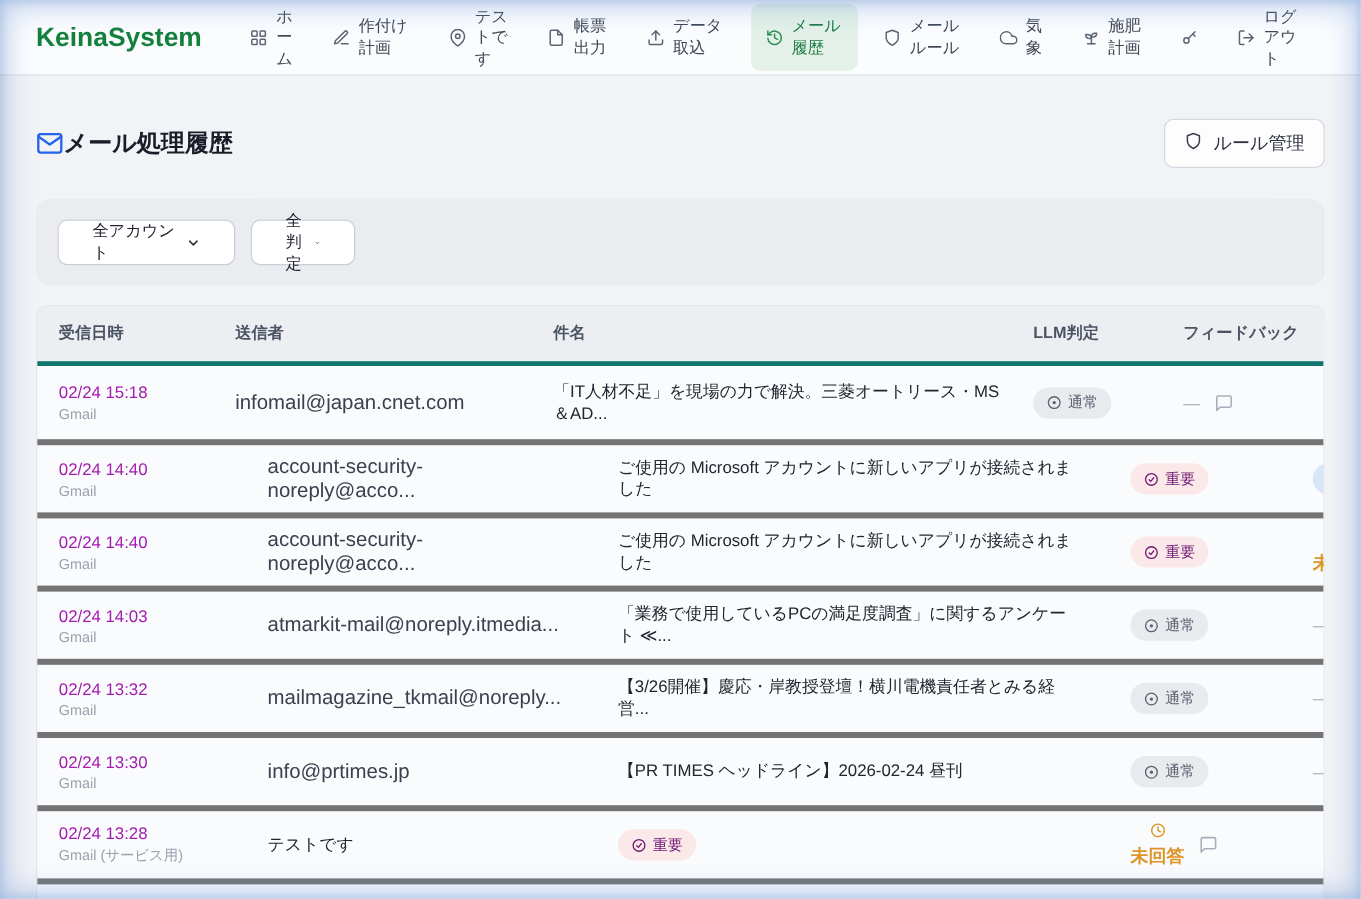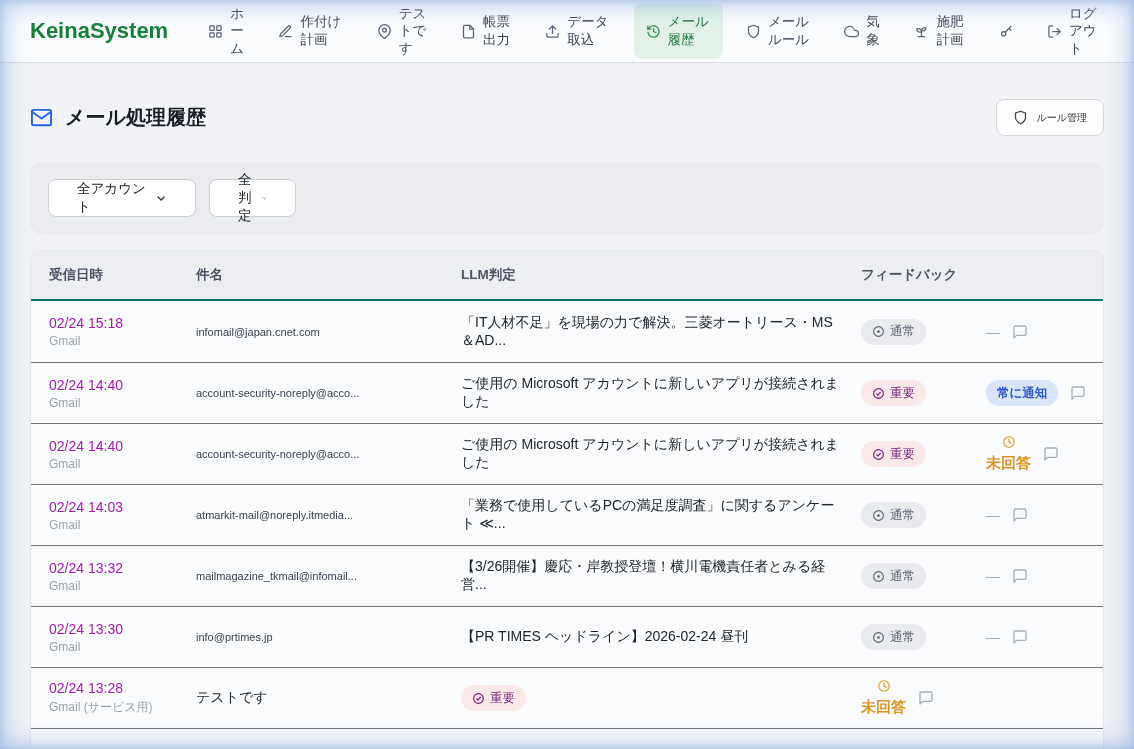--- a/index.html
+++ b/index.html
@@ -12,47 +12,47 @@
   }
   
   .vignette {
     position:absolute; inset:0; z-index:60; pointer-events:none;
     box-shadow: inset 0 0 24px 4px rgba(125,160,215,.55), inset 0 0 7px 1px rgba(135,168,218,.4);
   }
 
   
   header {
     height:63px; background:#fbfcfe; border-bottom:1px solid #d9dde4;
-    display:flex; align-items:center; padding:0 26px 0 30px;
+    display:flex; align-items:center; padding:0 42px 0 30px;
   }
   .logo { font-size:22px; font-weight:bold; color:#15803d; margin-right:30px; white-space:nowrap; cursor:pointer; }
   nav { flex:1; display:flex; justify-content:space-between; align-items:center; }
   .nav-item {
     display:flex; align-items:center; gap:7px; padding:6px 10px; border-radius:8px;
     color:#3e4654; font-size:13.5px; line-height:1.3; cursor:pointer; text-decoration:none;
   }
   .nav-item svg { color:#5b6475; flex:none; }
   .nav-item.active { background:#e3f1e8; color:#1b7a43; padding:10px 12px; }
   .nav-item.active svg { color:#2e9152; }
   .nav-label { display:block; }
   .nav-label.w1 { width:15px; }
   .nav-label.w2 { width:29px; }
   .nav-label.w3 { width:43px; }
 
   
   .page-head {
     margin:0 30px; padding-top:36px;
     display:flex; justify-content:space-between; align-items:center;
   }
-  .page-title { display:flex; align-items:center; gap:12px; font-size:20px; font-weight:700; color:#181d27; margin:0; }
+  .page-title { display:flex; align-items:center; gap:0; font-size:20px; font-weight:700; color:#181d27; margin:0; }
   .page-title svg { color:#2563eb; }
   .rule-btn {
-    display:inline-flex; align-items:center; gap:9px;
+    display:inline-flex; gap:9px;
     background:#fdfdfe; border:1px solid #d4d8df; border-radius:8px;
-    padding:10px 16px; font-size:10px; color:#2d323d; cursor:pointer;
+    padding:10px 16px; font-size:15px; color:#2d323d; cursor:pointer;
     font-family:inherit;
   }
   .rule-btn svg { color:#3a414e; }
 
   
   .filter-card {
     margin:26px 30px 0; background:#eaecf0; border-radius:12px;
     padding:17px 18px; display:flex; gap:13px; align-items:center;
   }
   .select {
@@ -68,28 +68,28 @@
   .table-card {
     margin:16px 30px 0; background:#fafbfd;
     border:1px solid #e4e7ed; border-bottom:none;
     border-radius:10px 10px 0 0; overflow:hidden;
   }
   .thead, .trow {
     display:grid; grid-template-columns:147px 265px 400px 125px 1fr;
     align-items:center; padding-left:18px;
   }
   .thead {
-    height:50px; background:#eceef2; border-bottom:2px solid #0f766e;
+    height:50px; background:#eceef2; border-bottom:4px solid #0f766e;
     font-size:13.5px; font-weight:600; color:#4c5464;
   }
   .trow { height:61px; cursor:pointer; }
-  .trow + .trow { border-top:1px solid #737373; }
+  .trow + .trow { border-top:5px solid #737373;gap:27px; }
   .c-date .dt { font-size:14px; color:#a21caf; }
   .c-date .acct { font-size:12px; color:#9aa1ad; margin-top:3px; }
-  .c-sender { font-size:11px; color:#3a414e; padding-right:16px; }
+  .c-sender { font-size:17px; color:#3a414e; padding-right:16px; }
   .c-subject { font-size:14px; color:#21252f; padding-right:16px; }
   .badge {
     display:inline-flex; align-items:center; gap:5px; height:26px;
     padding:0 11px; border-radius:14px; font-size:12.5px; white-space:nowrap;
   }
   .badge-normal { background:#e8eaee; color:#5a6270; }
   .badge-important { background:#fbe8e8; color:#701a75; font-weight:400; }
   .c-fb { display:flex; align-items:center; gap:12px; }
   .fb-dash { color:#a8afba; font-size:14px; }
   .fb-pill {
@@ -219,20 +219,21 @@
       <span>全判定</span>
       <svg width="13" height="13" viewBox="0 0 24 24" fill="none" stroke="currentColor" stroke-width="2.6" stroke-linecap="round" stroke-linejoin="round">
           <path d="m6 9 6 6 6-6"></path>
         </svg>
     </div>
   </div>
 
   <div class="table-card">
     <div class="thead">
       <div>受信日時</div>
+      <div>送信者</div>
       <div>件名</div>
       <div>LLM判定</div>
       <div>フィードバック</div>
     </div>
     <div id="tbody">
         <div class="trow">
           <div class="c-date">
             <div class="dt">02/24 15:18</div>
             <div class="acct">Gmail</div>
           </div>
@@ -327,21 +328,21 @@
                 <path d="M21 15a2 2 0 0 1-2 2H7l-4 4V5a2 2 0 0 1 2-2h14a2 2 0 0 1 2 2Z"></path>
               </svg>
             </button>
           </div>
         </div>
         <div class="trow">
           <div class="c-date">
             <div class="dt">02/24 13:32</div>
             <div class="acct">Gmail</div>
           </div>
-          <div class="c-sender">mailmagazine_tkmail@infomail...</div>
+          <div class="c-sender">mailmagazine_tkmail@noreply...</div>
           <div class="c-subject">【3/26開催】慶応・岸教授登壇！横川電機責任者とみる経営...</div>
           <div><span class="badge badge-normal">
               <svg width="13" height="13" viewBox="0 0 24 24" fill="none" stroke="currentColor" stroke-width="2" stroke-linecap="round" stroke-linejoin="round">
                 <circle cx="12" cy="12" r="9"></circle>
                 <circle cx="12" cy="12" r="2.5" fill="currentColor" stroke="none"></circle>
               </svg>
               <span>通常</span>
             </span></div>
           <div class="c-fb">
             <span class="fb-dash">—</span>

